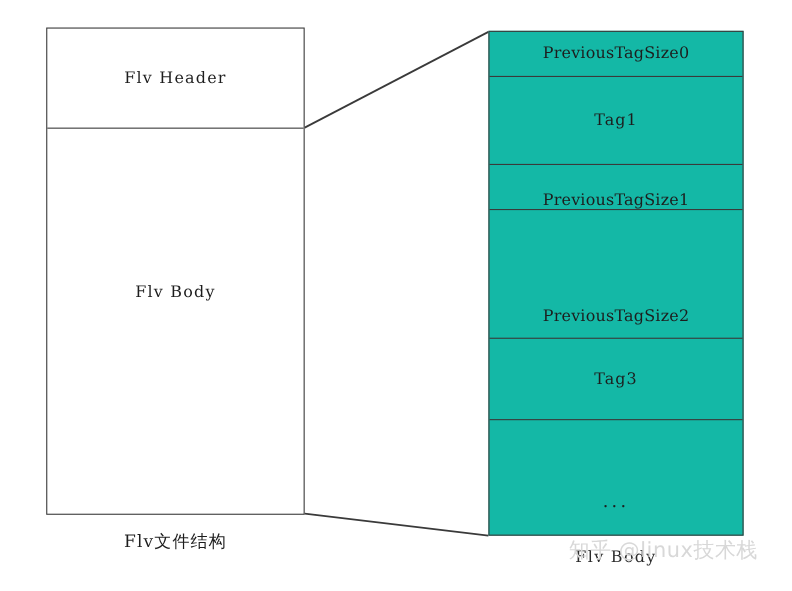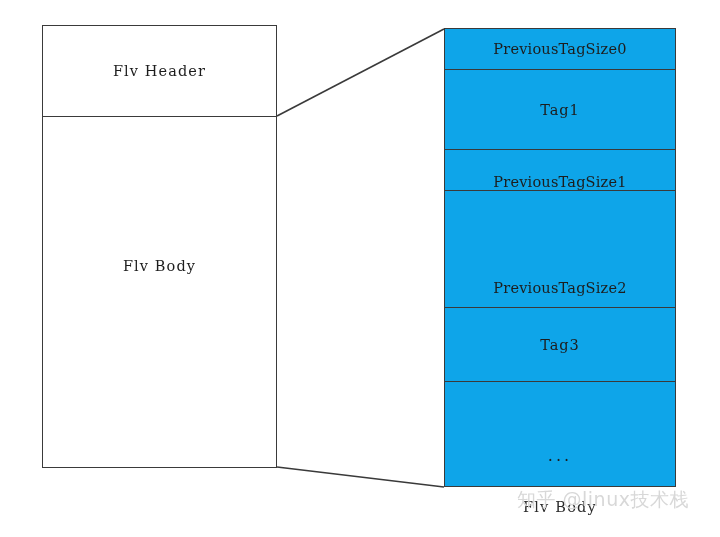--- a/index.html
+++ b/index.html
@@ -67,21 +67,21 @@
 
   
   .right-box {
     position: absolute;
     left: 444px;
     top: 28px;
     width: 232px;
     height: 459px;
     border: 1.6px solid #3a3a3a;
     box-sizing: border-box;
-    background: #0ea5e9;
+    background: #14b8a6;
   }
   .right-row {
     position: absolute;
     left: 0;
     width: 100%;
     box-sizing: border-box;
     display: flex;
     align-items: center;
     justify-content: center;
     border-bottom: 1.6px solid #3a3a3a;
@@ -161,20 +161,21 @@
 
   <div class="left-box">
     <div class="left-cell left-cell-header">
       <span class="cell-text">Flv Header</span>
     </div>
     <div class="left-cell left-cell-body">
       <span class="cell-text">Flv Body</span>
     </div>
   </div>
 
+  <div class="caption-left">Flv文件结构</div>
 
   <svg class="connectors" width="720" height="537" viewBox="0 0 720 537" xmlns="http://www.w3.org/2000/svg">
     <line x1="277" y1="116" x2="444" y2="29" stroke="#3a3a3a" stroke-width="1.6"></line>
     <line x1="277" y1="467" x2="444" y2="487" stroke="#3a3a3a" stroke-width="1.6"></line>
   </svg>
 
   <div class="right-box">
     <div class="right-row" style="top:0px;height:41px;">
       <span class="row-text">PreviousTagSize0</span>
     </div>

